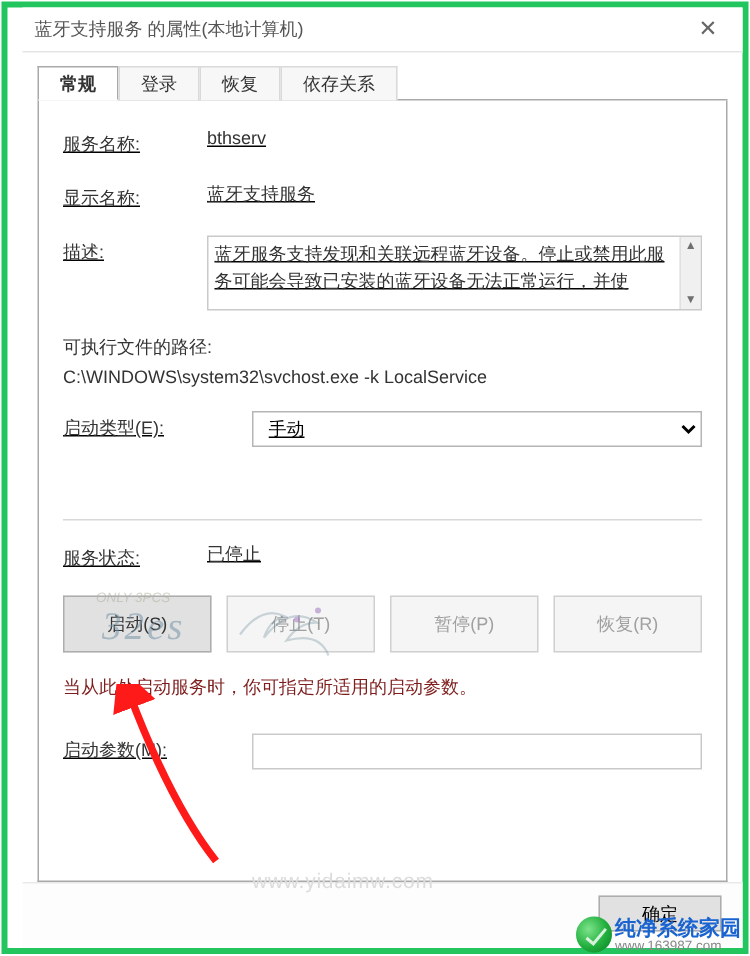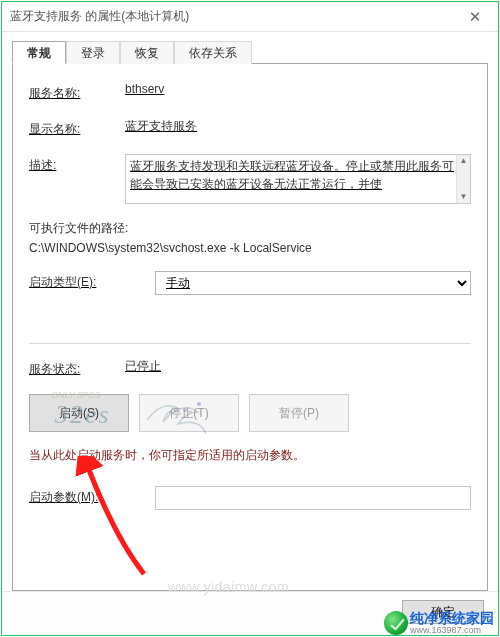--- a/index.html
+++ b/index.html
@@ -7,27 +7,28 @@
     font-family: "Microsoft YaHei", "Segoe UI", Tahoma, sans-serif;
     font-size: 12px;
     background: #fff;
     color: #000;
     width: 500px;
     height: 637px;
     position: relative;
     overflow: hidden;
   }
   .window {
-    border: 1px solid #22c55e;
+    border: 4px solid #22c55e;
     width: 498px;
     height: 635px;
     margin: 1px;
     background: #fff;
     display: flex;
     flex-direction: column;
+    padding-left: 10px;
   }
   .titlebar {
     height: 30px;
     display: flex;
     align-items: center;
     padding: 0 8px;
     background: #fff;
     border-bottom: 1px solid #e5e5e5;
   }
   .titlebar .title-text { color: #555; font-size: 12px; }
@@ -296,20 +297,21 @@
 
       <div class="row">
         <div class="lbl">服务状态:</div>
         <div class="val">已停止</div>
       </div>
 
       <div class="btnrow">
         <button class="svc">启动(S)</button>
         <button class="svc" disabled="">停止(T)</button>
         <button class="svc" disabled="">暂停(P)</button>
+        <button class="svc" disabled="">恢复(R)</button>
       </div>
 
       <div class="hint">当从此处启动服务时，你可指定所适用的启动参数。</div>
 
       <div class="row" style="margin-bottom:6px">
         <div class="lbl" style="width:126px">启动参数(M):</div>
         <input class="param" type="text" value="" style="">
       </div>
 
     </div>

